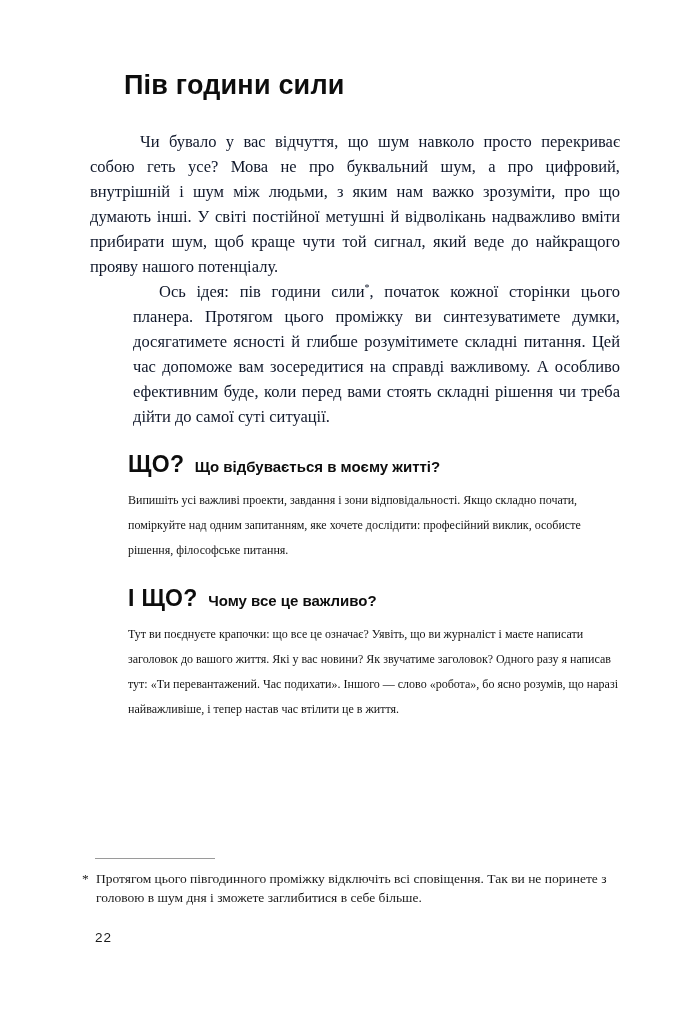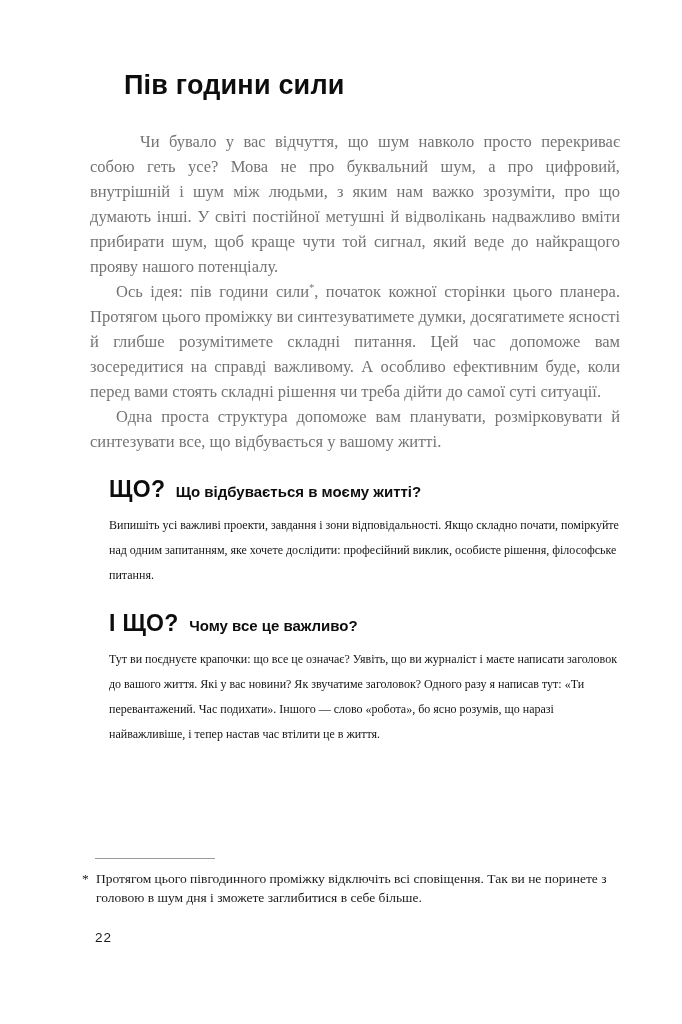--- a/index.html
+++ b/index.html
@@ -25,31 +25,31 @@
     font-size: 27px;
     letter-spacing: 0.2px;
     margin-left: 34px;
     margin-bottom: 28px;
     color: #0d0d0d;
   }
   .intro p {
     font-size: 16.5px;
     line-height: 25px;
     text-align: justify;
-    color: #737373;
+    color: #0f172a;
   }
   .intro p.opening { text-indent: 50px; }
-  .intro p.indent  { text-indent: 26px; }
+  .intro p.indent  { text-indent: 26px; margin-left: 43px; }
   sup.note-mark {
     font-size: 10px;
     vertical-align: super;
     line-height: 0;
   }
   .sections { margin-top: 18px; }
-  .section { margin-left: 19px; margin-bottom: 6px; }
+  .section { margin-left: 38px; margin-bottom: 6px; }
   .section-heading {
     font-family: "Liberation Sans", sans-serif;
     font-weight: 700;
     color: #0d0d0d;
     margin-top: 22px;
     margin-bottom: 10px;
   }
   .section-heading .big {
     font-size: 23px;
     letter-spacing: 0.3px;
@@ -101,21 +101,20 @@
 </head>
 <body>
 
 <div class="page">
 
   <h1 class="page-title">Пів години сили</h1>
 
   <div class="intro">
     <p class="opening">Чи бувало у вас відчуття, що шум навколо просто перекриває собою геть усе? Мова не про буквальний шум, а про цифровий, внутрішній і шум між людьми, з яким нам важко зрозуміти, про що думають інші. У світі постійної метушні й відволікань надважливо вміти прибирати шум, щоб краще чути той сигнал, який веде до найкращого прояву нашого потенціалу.</p>
     <p class="indent"><span>Ось ідея: пів години сили</span><sup class="note-mark">*</sup><span>, початок кожної сторінки цього планера. Протягом цього проміжку ви синтезуватимете думки, досягатимете ясності й глибше розумітимете складні питання. Цей час допоможе вам зосередитися на справді важливому. А особливо ефективним буде, коли перед вами стоять складні рішення чи треба дійти до самої суті ситуації.</span></p>
-    <p class="indent">Одна проста структура допоможе вам планувати, розмірковувати й синтезувати все, що відбувається у вашому житті.</p>
   </div>
 
   <div class="sections">
 
     <div class="section">
       <div class="section-heading">
         <span class="big">ЩО?</span>
         <span class="sub">Що відбувається в моєму житті?</span>
       </div>
       <p class="section-body">Випишіть усі важливі проекти, завдання і зони відповідальності. Якщо складно почати, поміркуйте над одним запитанням, яке хочете дослідити: професійний виклик, особисте рішення, філософське питання.</p>

